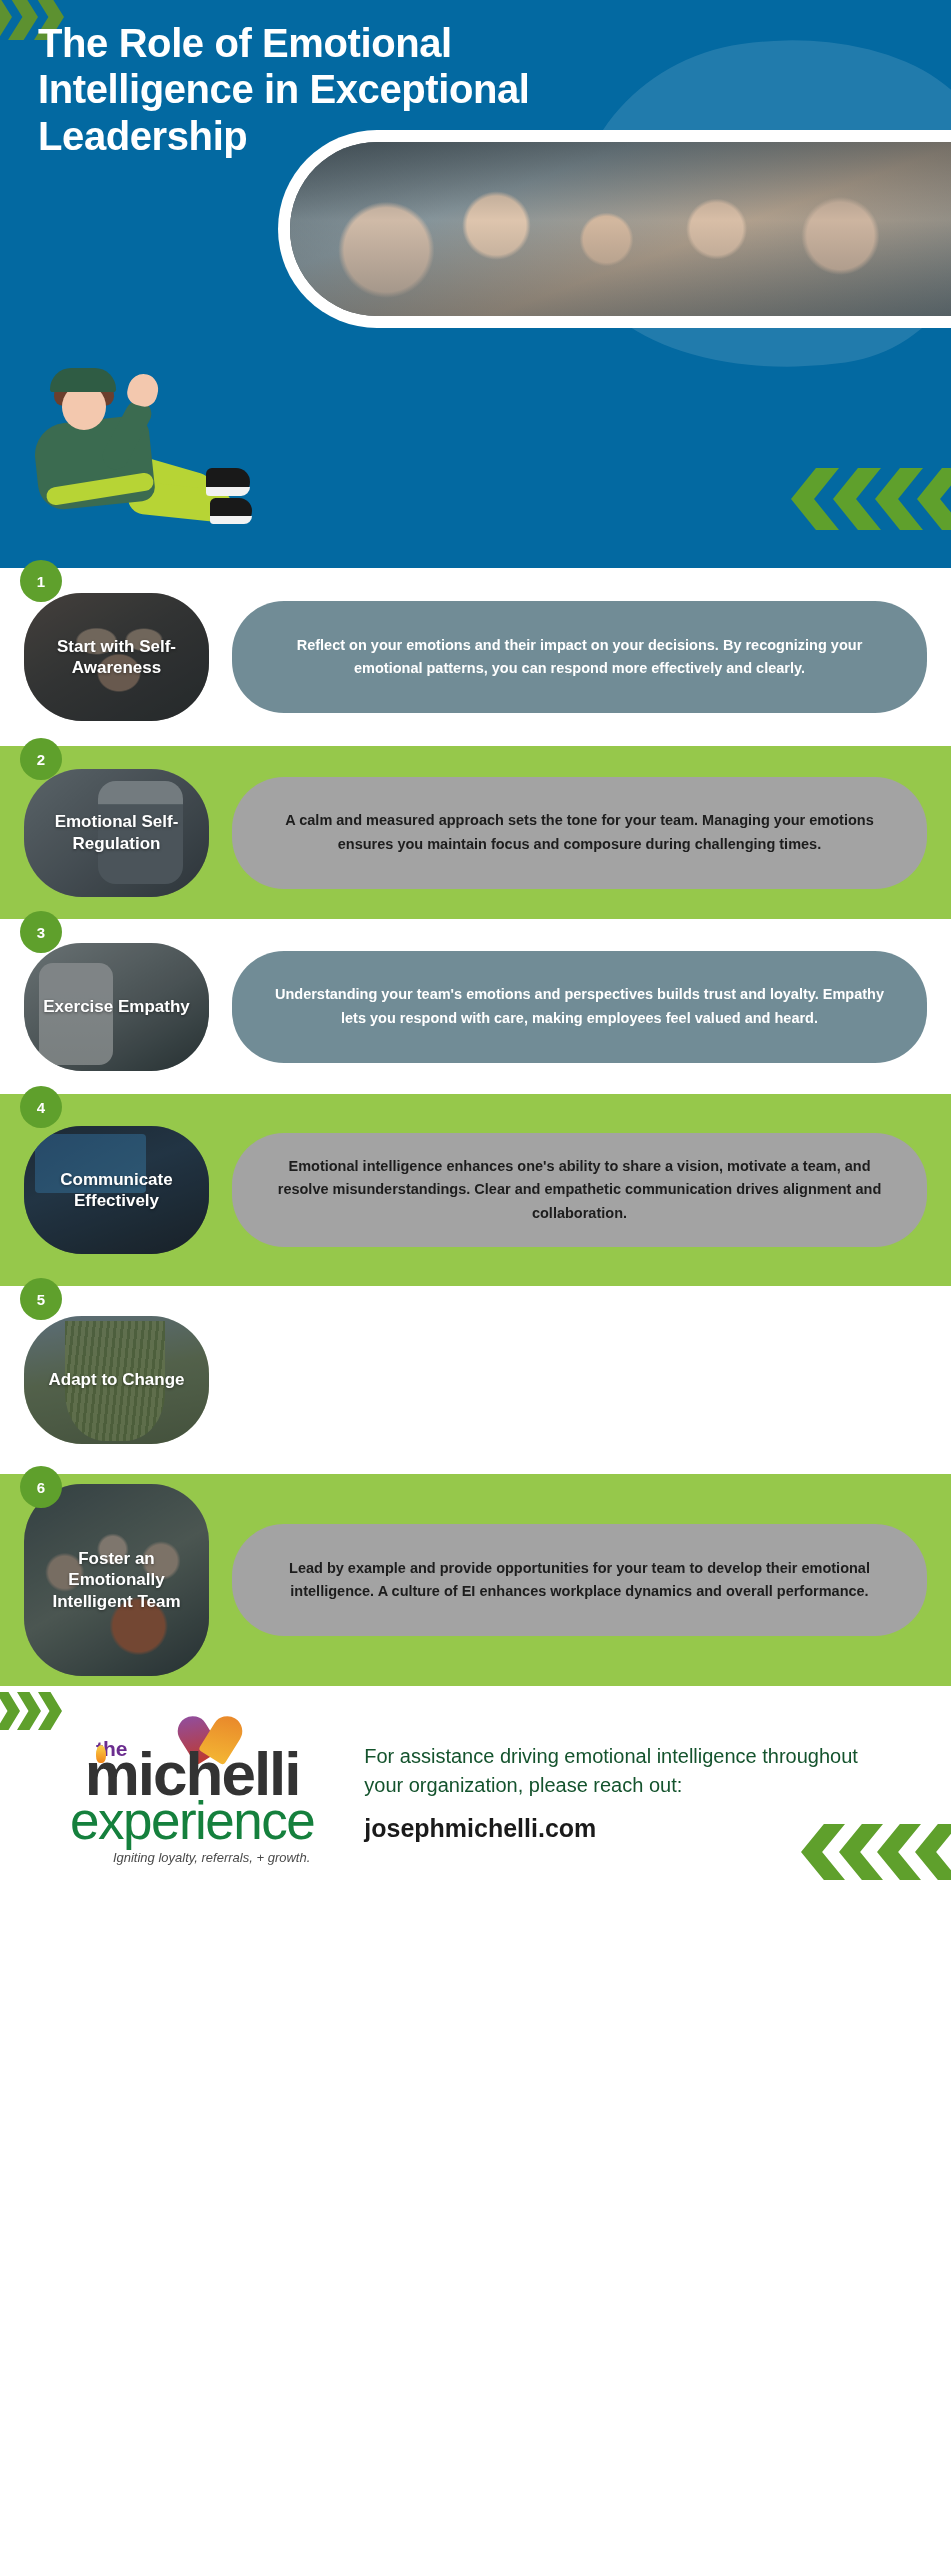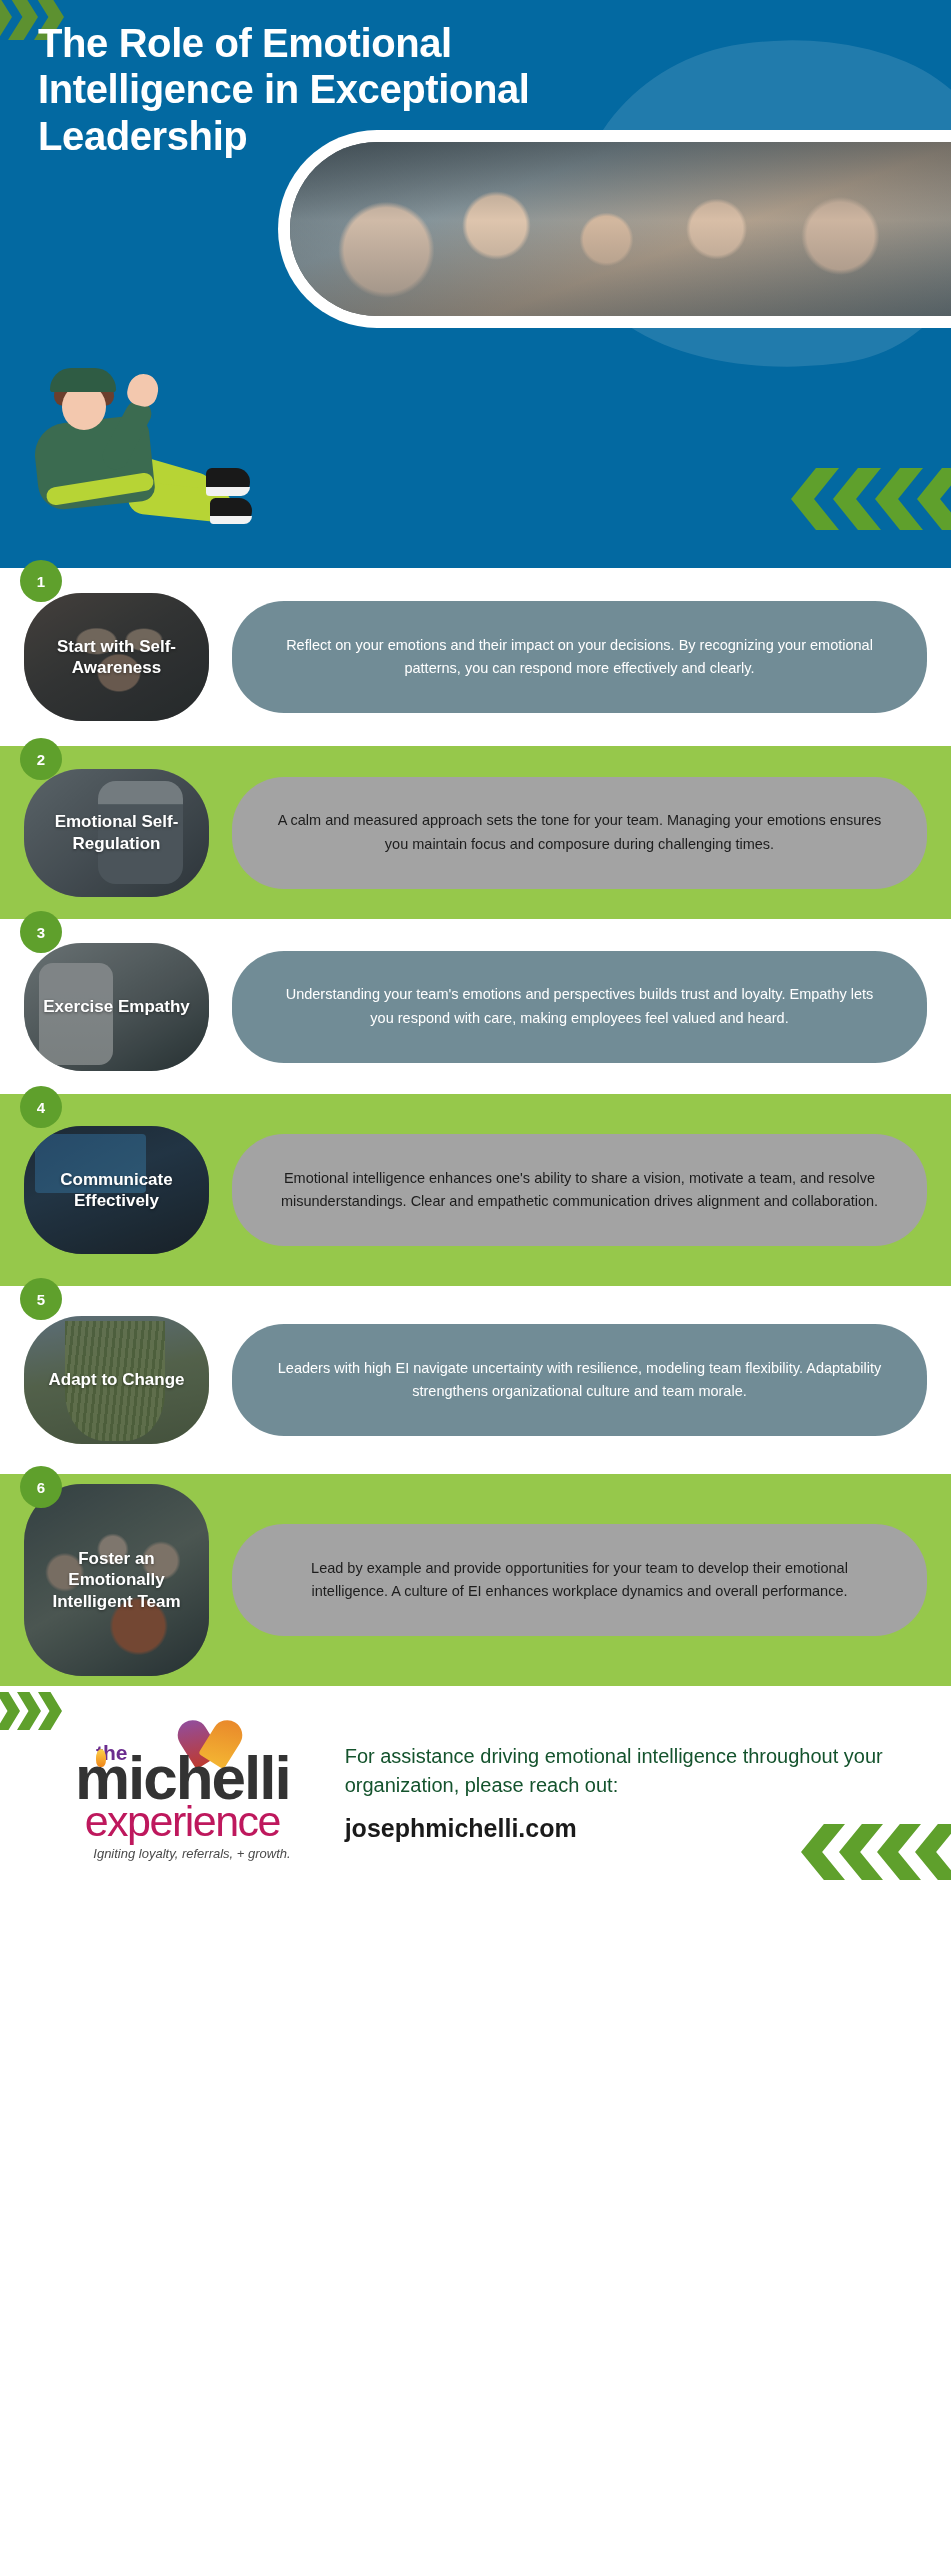--- a/index.html
+++ b/index.html
@@ -154,20 +154,21 @@
     flex:1 1 auto;
     border-radius:52px;
     padding:22px 42px;
     font-size:14.5px;
     line-height:1.62;
     text-align:center;
     min-height:112px;
     display:flex;
     align-items:center;
     justify-content:center;
+    font-weight:bold;
   }
   .step-bubble.slate { background:#718c96; color:#ffffff; }
   .step-bubble.white { background:#a3a3a3; color:#1d1d1d; }
 
   
   .ph-face   { background:linear-gradient(150deg,#6d5a4c,#47403a 45%,#2c2a27); }
   .ph-face:after{ content:""; position:absolute; left:16%; top:18%; width:68%; height:62%;
     background:radial-gradient(ellipse at 34% 32%, #c9a98d 0 16%, transparent 18%),
                radial-gradient(ellipse at 72% 30%, #c9a98d 0 13%, transparent 15%),
                radial-gradient(ellipse at 52% 72%, #b98f72 0 22%, transparent 24%); }
@@ -219,21 +220,21 @@
   }
   .logo-heart .h-l { left:2px; background:linear-gradient(200deg,#8e4fa5,#c0392b); transform:rotate(-32deg); }
   .logo-heart .h-r { left:28px; background:linear-gradient(160deg,#e8852a,#f4b733); transform:rotate(32deg); }
   .logo-flame { position:absolute; left:26px; top:26px; width:10px; height:18px;
     background:linear-gradient(180deg,#fcd34a,#f08519); border-radius:50% 50% 40% 40%; z-index:3; }
   .logo-michelli {
     position:relative; margin-top:28px; font-size:62px; font-weight:bold;
     color:#333333; letter-spacing:-2px; line-height:.88;
   }
   .logo-exp {
-    font-size:43px; color:#be185d; letter-spacing:-1.5px; line-height:.92; margin-top:-4px;
+    font-size:53px; color:#15803d; letter-spacing:-1.5px; line-height:.92; margin-top:-4px;
   }
   .logo-tag {
     font-size:13px; font-style:italic; color:#4a4a4a; margin-top:4px; text-align:right; padding-right:4px;
   }
   .footer-text { flex:1 1 auto; margin-left:50px; padding-right:20px; }
   .footer-line { font-size:20px; color:#14532d; line-height:1.45; }
   .footer-url { font-size:25px; font-weight:bold; color:#1a1a1a; margin-top:14px; }
 </style>
 </head>
 <body>
@@ -327,21 +328,20 @@
 </div>
 
 <div class="section white" style="height:188px">
   <div class="step">
     <div class="step-card">
       <span class="card-photo ph-tree"></span>
       <span class="card-shade"></span>
       <span class="card-title">Adapt to Change</span>
     </div>
     <span class="step-badge">5</span>
-    <div class="step-bubble slate">Leaders with high EI navigate uncertainty with resilience, modeling team flexibility. Adaptability strengthens organizational culture and team morale.</div>
   </div>
 </div>
 
 <div class="section green" style="height:212px">
   <div class="step">
     <div class="step-card" style="height:192px">
       <span class="card-photo ph-team"></span>
       <span class="card-shade"></span>
       <span class="card-title">Foster an Emotionally Intelligent Team</span>
     </div>

